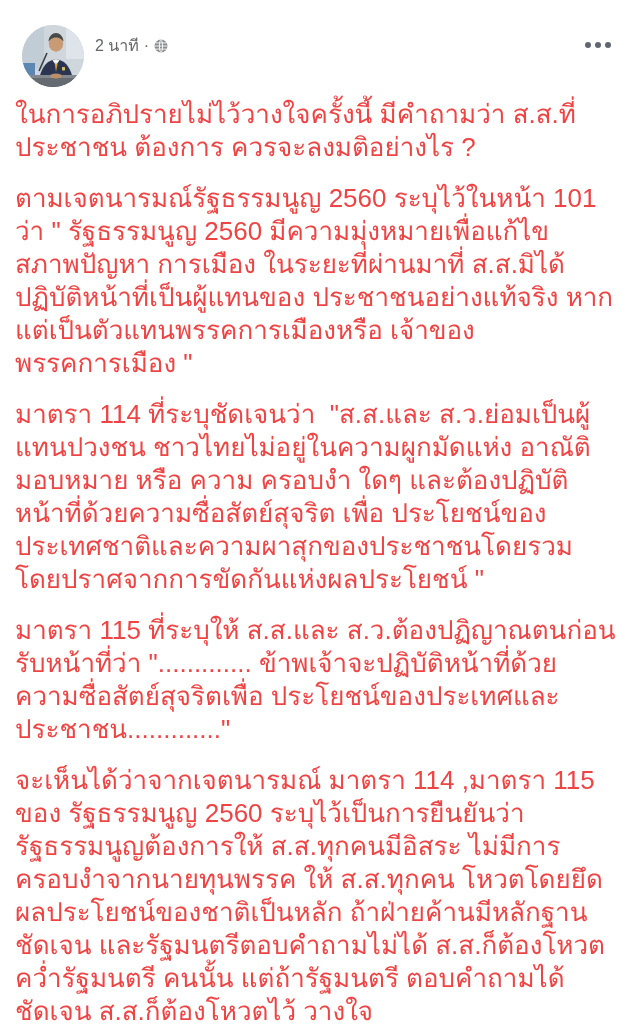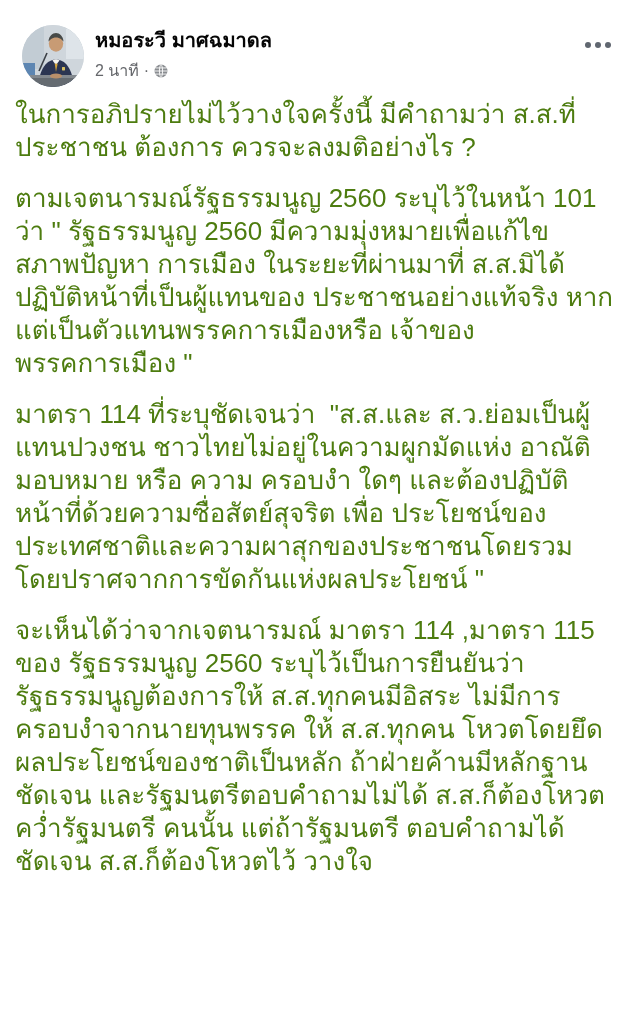--- a/index.html
+++ b/index.html
@@ -58,21 +58,21 @@
     background: #606770;
   }
   
   .post-body {
     padding: 11px 17px 0 15px;
   }
   .post-paragraph {
     margin: 0 0 18px 0;
     font-size: 26px;
     line-height: 33px;
-    color: #4d7c0f;
+    color: #ef4444;
     white-space: pre-wrap;
     word-break: normal;
   }
 </style>
 </head>
 <body>
 
 <div class="page">
 
   <header class="post-header">
@@ -97,21 +97,20 @@
           <path d="M32.7 38.5l1.3 8.5 1.6-8.3z" fill="#d3a43c"></path>
           <rect x="40" y="42" width="3" height="3.4" rx="0.6" fill="#d8c064"></rect>
           <rect x="8" y="52" width="54" height="12" fill="#656b71"></rect>
           <rect x="8" y="50" width="54" height="3" fill="#82888e"></rect>
           <ellipse cx="34" cy="51" rx="6" ry="2.4" fill="#b98f6a"></ellipse>
         </g>
       </svg>
     </div>
 
     <div class="header-meta">
-      <div class="author-name">หมอระวี มาศฉมาดล</div>
       <div class="sub-row">
         <span>2 นาที</span>
         <span>·</span>
         <span class="globe-wrap">
           <svg width="14" height="14" viewBox="0 0 16 16">
             <circle cx="8" cy="8" r="7.4" fill="#8a8d91"></circle>
             <path d="M8 .6C5.6 2.6 5.6 13.4 8 15.4 10.4 13.4 10.4 2.6 8 .6z" fill="none" stroke="#ffffff" stroke-width="1"></path>
             <path d="M.6 8h14.8M1.6 4.5h12.8M1.6 11.5h12.8" stroke="#ffffff" stroke-width="1" fill="none"></path>
           </svg>
         </span>
@@ -127,18 +126,19 @@
   </header>
 
   <div class="post-body">
 
       <p class="post-paragraph">ในการอภิปรายไม่ไว้วางใจครั้งนี้ มีคำถามว่า ส.ส.ที่ประชาชน ต้องการ ควรจะลงมติอย่างไร ?</p>
 
       <p class="post-paragraph">ตามเจตนารมณ์รัฐธรรมนูญ 2560 ระบุไว้ในหน้า 101 ว่า " รัฐธรรมนูญ 2560 มีความมุ่งหมายเพื่อแก้ไข สภาพปัญหา การเมือง ในระยะที่ผ่านมาที่ ส.ส.มิได้ปฏิบัติหน้าที่เป็นผู้แทนของ ประชาชนอย่างแท้จริง หากแต่เป็นตัวแทนพรรคการเมืองหรือ เจ้าของพรรคการเมือง "</p>
 
       <p class="post-paragraph">มาตรา 114 ที่ระบุชัดเจนว่า  "ส.ส.และ ส.ว.ย่อมเป็นผู้แทนปวงชน ชาวไทยไม่อยู่ในความผูกมัดแห่ง อาณัติมอบหมาย หรือ ความ ครอบงำ ใดๆ และต้องปฏิบัติหน้าที่ด้วยความซื่อสัตย์สุจริต เพื่อ ประโยชน์ของประเทศชาติและความผาสุกของประชาชนโดยรวม โดยปราศจากการขัดกันแห่งผลประโยชน์ "</p>
 
+      <p class="post-paragraph">มาตรา 115 ที่ระบุให้ ส.ส.และ ส.ว.ต้องปฏิญาณตนก่อนรับหน้าที่ว่า "............. ข้าพเจ้าจะปฏิบัติหน้าที่ด้วยความซื่อสัตย์สุจริตเพื่อ ประโยชน์ของประเทศและประชาชน............."</p>
 
       <p class="post-paragraph">จะเห็นได้ว่าจากเจตนารมณ์ มาตรา 114 ,มาตรา 115 ของ รัฐธรรมนูญ 2560 ระบุไว้เป็นการยืนยันว่ารัฐธรรมนูญต้องการให้ ส.ส.ทุกคนมีอิสระ ไม่มีการครอบงำจากนายทุนพรรค ให้ ส.ส.ทุกคน โหวตโดยยึดผลประโยชน์ของชาติเป็นหลัก ถ้าฝ่ายค้านมีหลักฐาน ชัดเจน และรัฐมนตรีตอบคำถามไม่ได้ ส.ส.ก็ต้องโหวตคว่ำรัฐมนตรี คนนั้น แต่ถ้ารัฐมนตรี ตอบคำถามได้ชัดเจน ส.ส.ก็ต้องโหวตไว้ วางใจ</p>
 
     </div>
 
 </div>
 
 </body></html>

